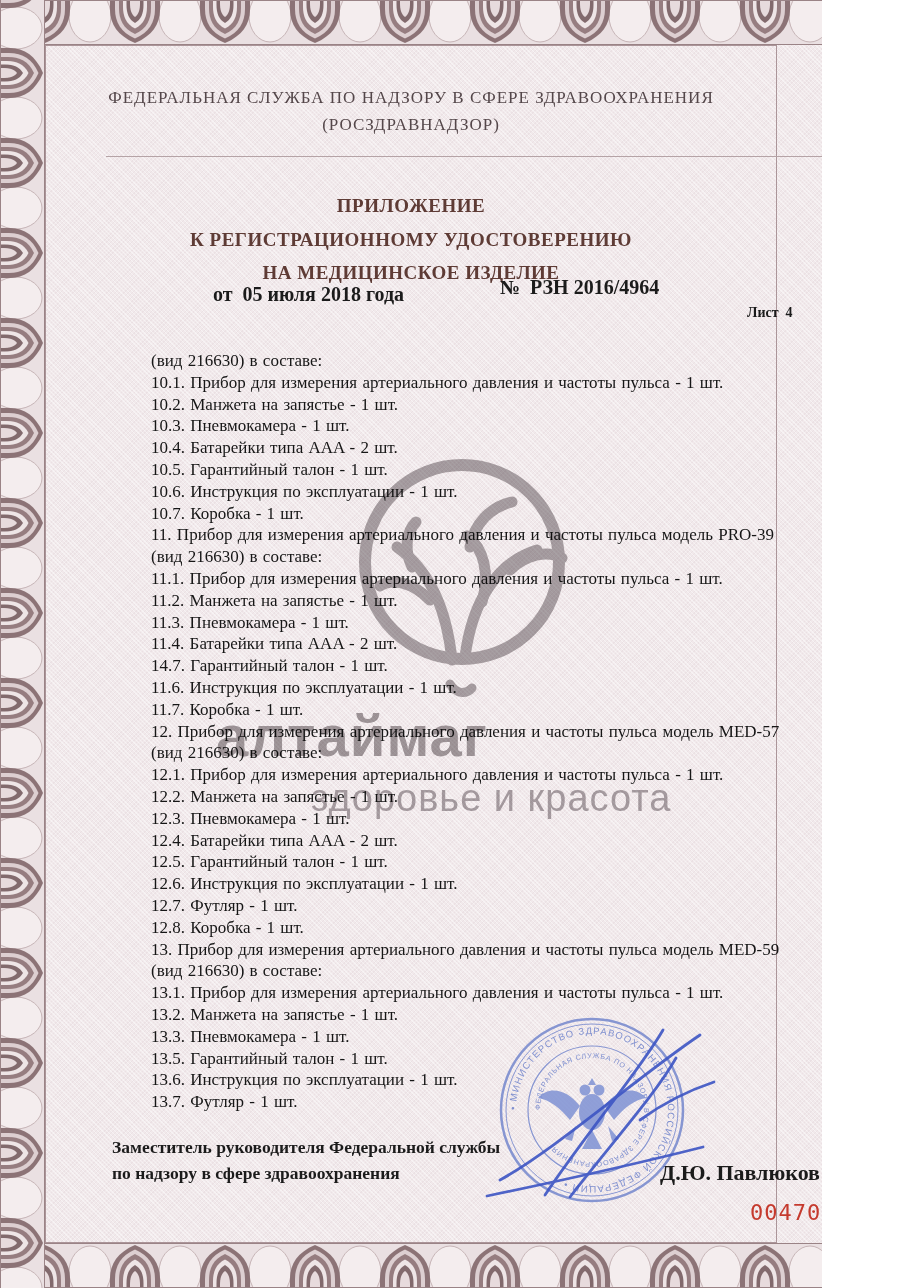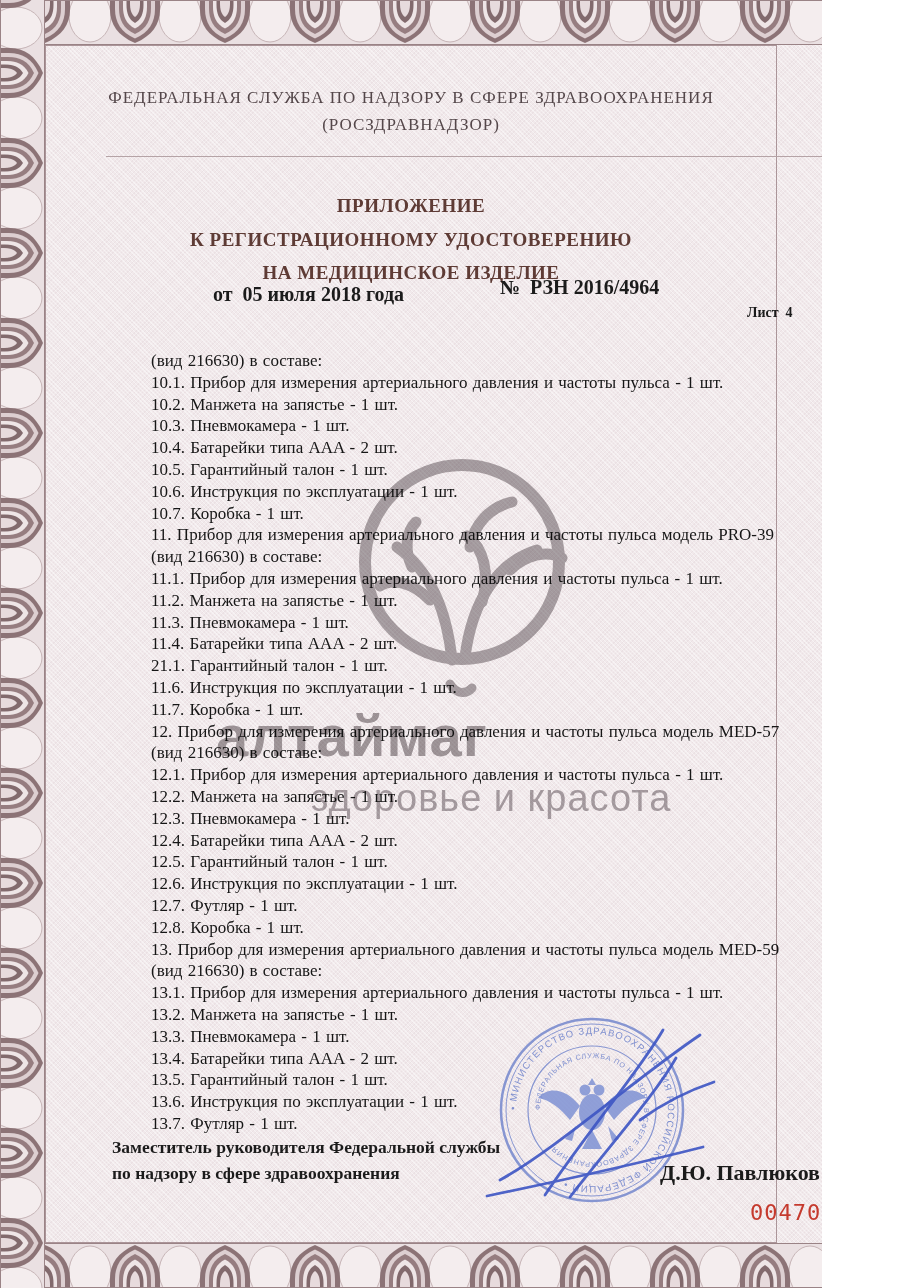--- a/index.html
+++ b/index.html
@@ -94,39 +94,38 @@
       <div class="doc-line">10.4. Батарейки типа AAA - 2 шт.</div>
       <div class="doc-line">10.5. Гарантийный талон - 1 шт.</div>
       <div class="doc-line">10.6. Инструкция по эксплуатации - 1 шт.</div>
       <div class="doc-line">10.7. Коробка - 1 шт.</div>
       <div class="doc-line">11. Прибор для измерения артериального давления и частоты пульса модель PRO-39</div>
       <div class="doc-line">(вид 216630) в составе:</div>
       <div class="doc-line">11.1. Прибор для измерения артериального давления и частоты пульса - 1 шт.</div>
       <div class="doc-line">11.2. Манжета на запястье - 1 шт.</div>
       <div class="doc-line">11.3. Пневмокамера - 1 шт.</div>
       <div class="doc-line">11.4. Батарейки типа AAA - 2 шт.</div>
-      <div class="doc-line">21.1. Гарантийный талон - 1 шт.</div>
+      <div class="doc-line">14.7. Гарантийный талон - 1 шт.</div>
       <div class="doc-line">11.6. Инструкция по эксплуатации - 1 шт.</div>
       <div class="doc-line">11.7. Коробка - 1 шт.</div>
       <div class="doc-line">12. Прибор для измерения артериального давления и частоты пульса модель MED-57</div>
       <div class="doc-line">(вид 216630) в составе:</div>
       <div class="doc-line">12.1. Прибор для измерения артериального давления и частоты пульса - 1 шт.</div>
       <div class="doc-line">12.2. Манжета на запястье - 1 шт.</div>
       <div class="doc-line">12.3. Пневмокамера - 1 шт.</div>
       <div class="doc-line">12.4. Батарейки типа AAA - 2 шт.</div>
       <div class="doc-line">12.5. Гарантийный талон - 1 шт.</div>
       <div class="doc-line">12.6. Инструкция по эксплуатации - 1 шт.</div>
       <div class="doc-line">12.7. Футляр - 1 шт.</div>
       <div class="doc-line">12.8. Коробка - 1 шт.</div>
       <div class="doc-line">13. Прибор для измерения артериального давления и частоты пульса модель MED-59</div>
       <div class="doc-line">(вид 216630) в составе:</div>
       <div class="doc-line">13.1. Прибор для измерения артериального давления и частоты пульса - 1 шт.</div>
       <div class="doc-line">13.2. Манжета на запястье - 1 шт.</div>
       <div class="doc-line">13.3. Пневмокамера - 1 шт.</div>
-      <div class="doc-line">13.4. Батарейки типа AAA - 2 шт.</div>
       <div class="doc-line">13.5. Гарантийный талон - 1 шт.</div>
       <div class="doc-line">13.6. Инструкция по эксплуатации - 1 шт.</div>
       <div class="doc-line">13.7. Футляр - 1 шт.</div>
     </div>
 
   <div class="sig-role">
     <div>Заместитель руководителя Федеральной службы</div>
     <div>по надзору в сфере здравоохранения</div>
   </div>
   <div class="sig-name">Д.Ю. Павлюков</div>

